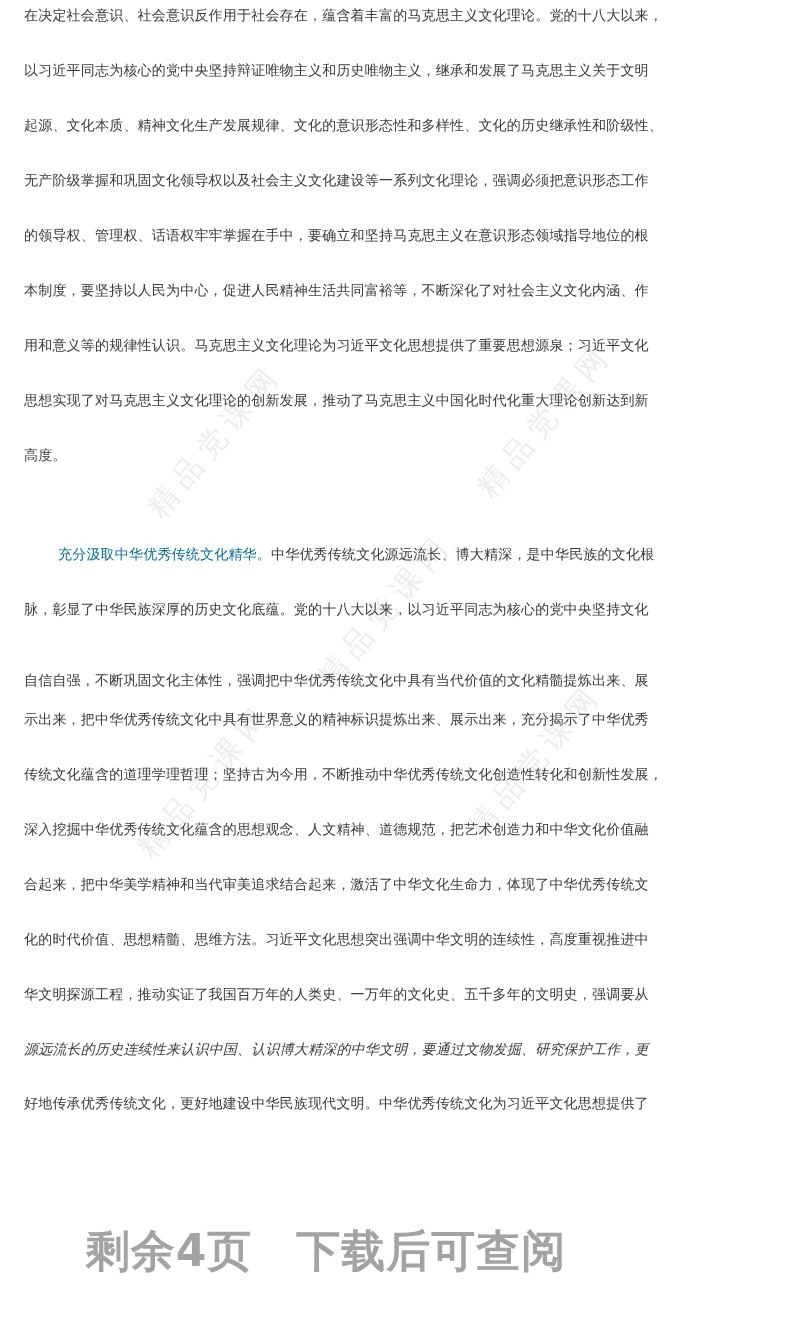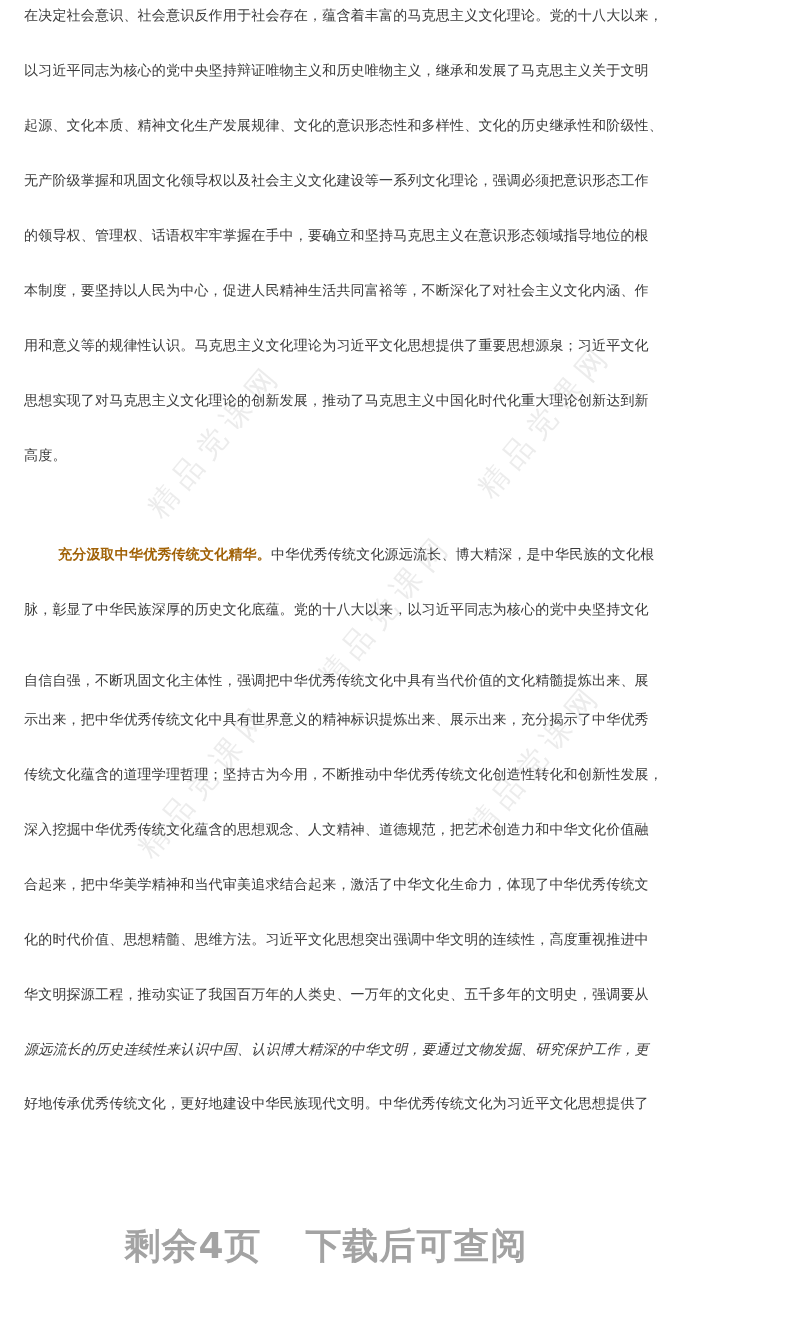--- a/index.html
+++ b/index.html
@@ -24,38 +24,38 @@
     position: absolute;
     left: 24px;
     width: 756px;
     font-size: 14px;
     line-height: 22px;
     color: #3a3a3a;
     white-space: nowrap;
     letter-spacing: 0.2px;
   }
   .line.indent { left: 58px; width: 722px; }
-  .bold { font-weight: bold; color: #a16207; }
+  .bold { font-weight: normal; color: #0369a1; }
   .watermark {
     position: absolute;
     font-size: 30px;
     color: rgba(200,200,200,0.35);
     transform: rotate(-50deg);
     white-space: nowrap;
     letter-spacing: 8px;
     pointer-events: none;
     font-family: "DejaVu Sans", sans-serif;
   }
   .footer-banner {
     position: absolute;
     left: 0;
     top: 1222px;
     width: 652px;
     text-align: center;
-    font-size: 36px;
+    font-size: 44px;
     font-weight: bold;
     color: #a3a3a3;
     letter-spacing: 1px;
   }
   .footer-banner .gap { display: inline-block; width: 44px; }
 </style>
 </head>
 <body>
 
 <div class="page">

